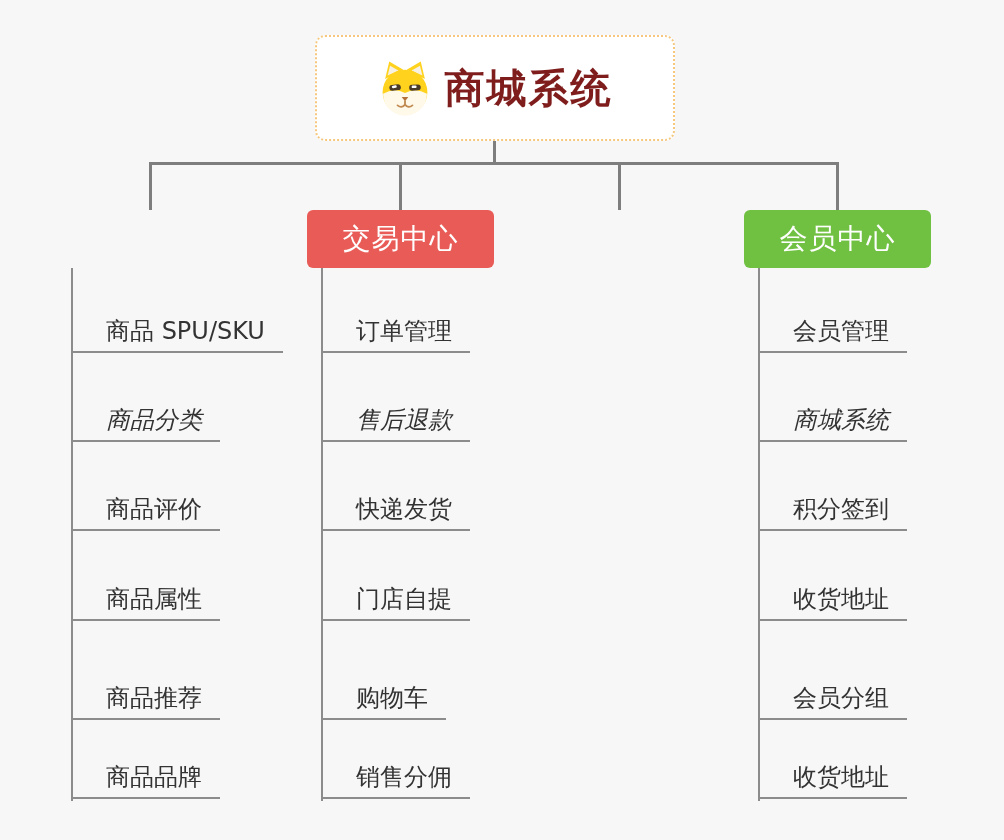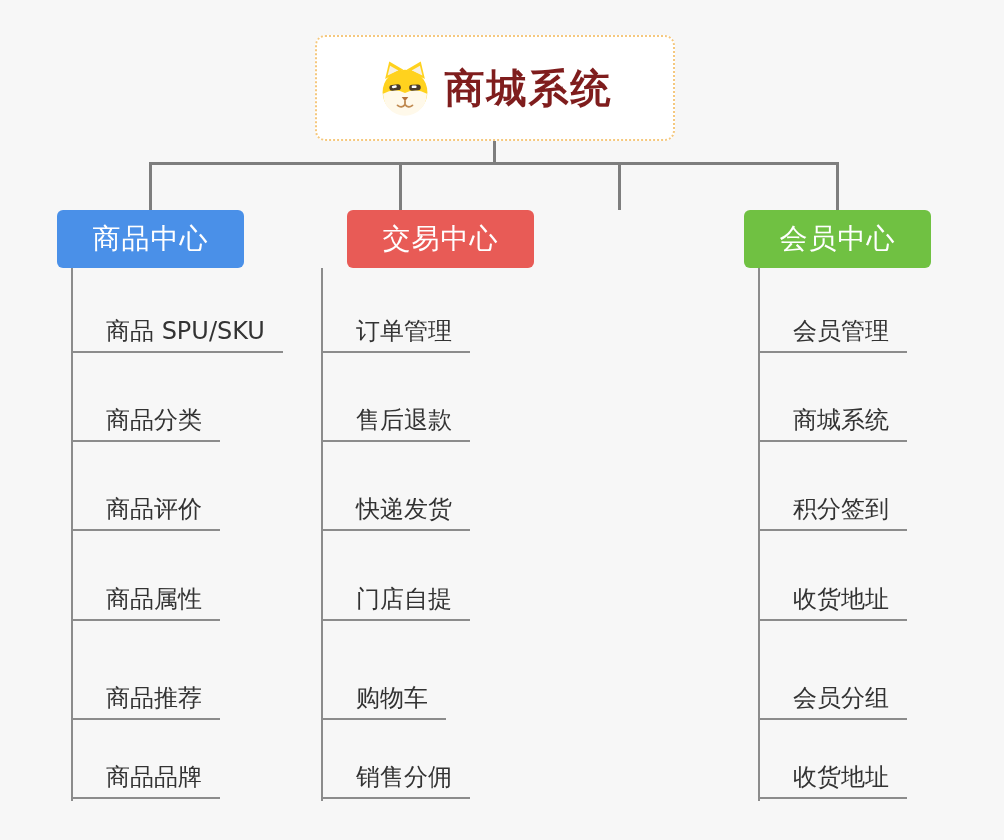--- a/index.html
+++ b/index.html
@@ -66,21 +66,21 @@
     height: 40px;
     line-height: 36px;
     border-bottom: 2px solid #8C8C8C;
     padding: 0 18px 12px 35px;
     font-size: 24px;
     color: #333333;
     white-space: nowrap;
     cursor: pointer;
   }
   .c0 { top: 313px; }
-  .c1 { top: 402px; }
+  .c1 { top: 402px; font-style: italic; }
   .c2 { top: 491px; }
   .c3 { top: 581px; }
   .c4 { top: 670px; margin-top: 10px; }
   .c5 { top: 759px; }
 </style>
 </head>
 <body style="background: rgb(247, 247, 247);">
 
 <div id="canvas">
 
@@ -105,32 +105,31 @@
       </g>
       <rect x="16" y="32" width="6" height="3" rx="1.5" fill="#FFFFFF" transform="rotate(-7 19 33)"></rect>
       <rect x="40" y="32" width="6" height="3" rx="1.5" fill="#FFFFFF" transform="rotate(-3 43 33)"></rect>
       <path d="M28,46 h8 l-4,5 z" fill="#B5713A"></path>
       <path d="M32,51 v4 M32,55 q-4,5 -9,1 M32,55 q4,5 9,1" stroke="#C08A50" stroke-width="2.2" fill="none" stroke-linecap="round"></path>
     </svg>
     <span class="root-label" style="color: #7f1d1d; font-weight: bold;">商城系统</span>
   </div>
 
   <div class="branch-group" style="left:57px">
-    <div class="branch-node" style="background-color: rgb(74, 144, 232);">商品中心</div>
     <div class="branch-vline"></div>
     <div class="child-item c0">商品 SPU/SKU</div>
     <div class="child-item c1">商品分类</div>
     <div class="child-item c2">商品评价</div>
     <div class="child-item c3">商品属性</div>
     <div class="child-item c4">商品推荐</div>
     <div class="child-item c5">商品品牌</div>
   </div>
 
   <div class="branch-group" style="left:307px">
-    <div class="branch-node" style="background-color: rgb(232, 91, 86); margin-left: 40px;">交易中心</div>
+    <div class="branch-node" style="background-color: rgb(232, 91, 86);">交易中心</div>
     <div class="branch-vline"></div>
     <div class="child-item c0">订单管理</div>
     <div class="child-item c1">售后退款</div>
     <div class="child-item c2">快递发货</div>
     <div class="child-item c3">门店自提</div>
     <div class="child-item c4">购物车</div>
     <div class="child-item c5">销售分佣</div>
   </div>
 
 

